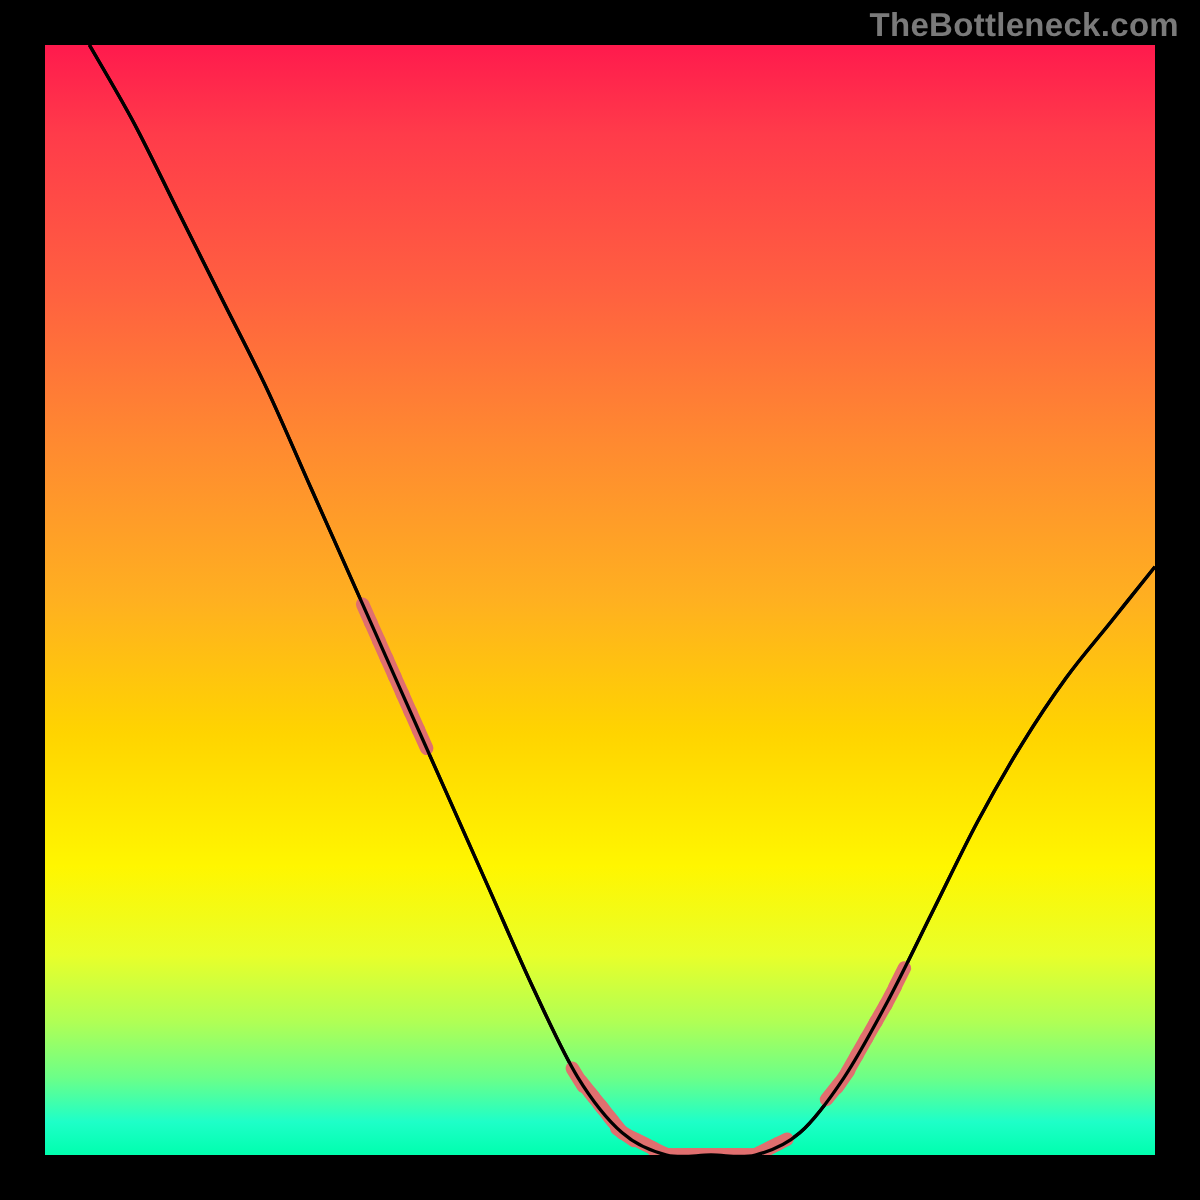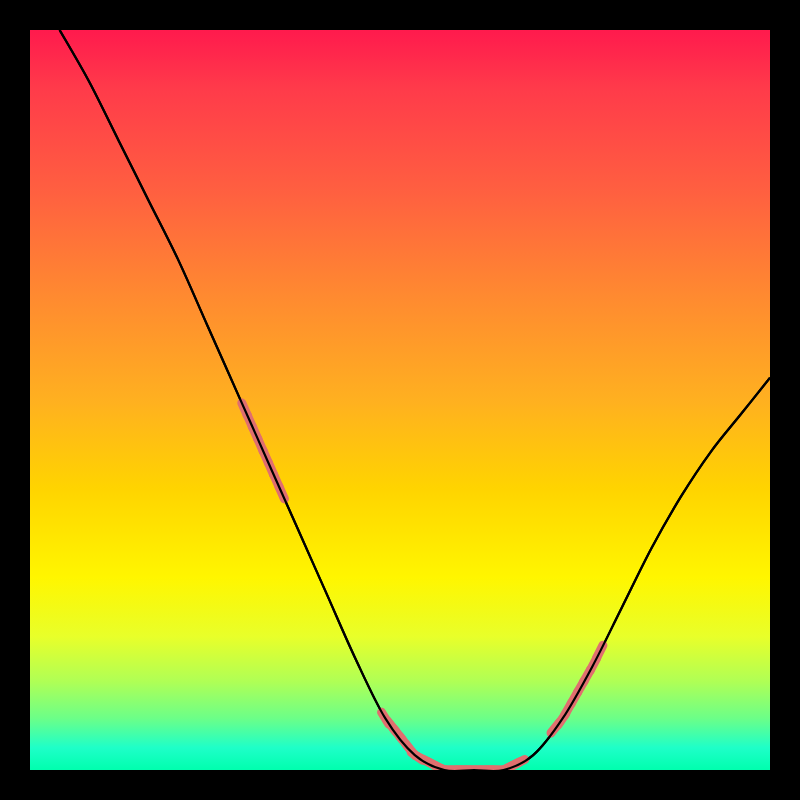--- a/index.html
+++ b/index.html
@@ -110,13 +110,14 @@
           <line x1="534.61" y1="685.03" x2="541.56" y2="672.87" stroke="#e06f6f" stroke-width="9" stroke-linecap="round"></line>
           <line x1="540.96" y1="673.93" x2="547.90" y2="661.77" stroke="#e06f6f" stroke-width="9" stroke-linecap="round"></line>
           <line x1="547.30" y1="662.83" x2="554.24" y2="650.67" stroke="#e06f6f" stroke-width="9" stroke-linecap="round"></line>
           <line x1="553.64" y1="651.73" x2="560.59" y2="639.57" stroke="#e06f6f" stroke-width="9" stroke-linecap="round"></line>
           <line x1="560.20" y1="640.48" x2="566.71" y2="628.09" stroke="#e06f6f" stroke-width="9" stroke-linecap="round"></line>
           <line x1="566.67" y1="627.86" x2="572.93" y2="615.34" stroke="#e06f6f" stroke-width="9" stroke-linecap="round"></line>
         </g>
         <path d="M 29.60 0.00 C 34.53 8.63, 49.33 33.30, 59.20 51.80 C 69.07 70.30, 78.93 91.27, 88.80 111.00 C 98.67 130.73, 108.53 150.47, 118.40 170.20 C 128.27 189.93, 138.13 208.43, 148.00 229.40 C 157.87 250.37, 167.73 273.80, 177.60 296.00 C 187.47 318.20, 197.33 340.40, 207.20 362.60 C 217.07 384.80, 226.93 407.00, 236.80 429.20 C 246.67 451.40, 256.53 473.60, 266.40 495.80 C 276.27 518.00, 286.13 540.20, 296.00 562.40 C 305.87 584.60, 315.73 608.03, 325.60 629.00 C 335.47 649.97, 345.33 672.17, 355.20 688.20 C 365.07 704.23, 374.93 716.57, 384.80 725.20 C 394.67 733.83, 404.53 737.53, 414.40 740.00 C 424.27 742.47, 434.13 740.00, 444.00 740.00 C 453.87 740.00, 463.73 742.47, 473.60 740.00 C 483.47 737.53, 493.33 733.83, 503.20 725.20 C 513.07 716.57, 522.93 703.00, 532.80 688.20 C 542.67 673.40, 552.53 654.90, 562.40 636.40 C 572.27 617.90, 582.13 596.93, 592.00 577.20 C 601.87 557.47, 611.73 536.50, 621.60 518.00 C 631.47 499.50, 641.33 482.23, 651.20 466.20 C 661.07 450.17, 670.93 435.37, 680.80 421.80 C 690.67 408.23, 700.53 397.13, 710.40 384.80 C 720.27 372.47, 735.07 353.97, 740.00 347.80" fill="none" stroke="#000000" stroke-width="2.2"></path>
       </svg>
   </div>
+  <div class="watermark">TheBottleneck.com</div>
 </div>
 
 </body></html>

